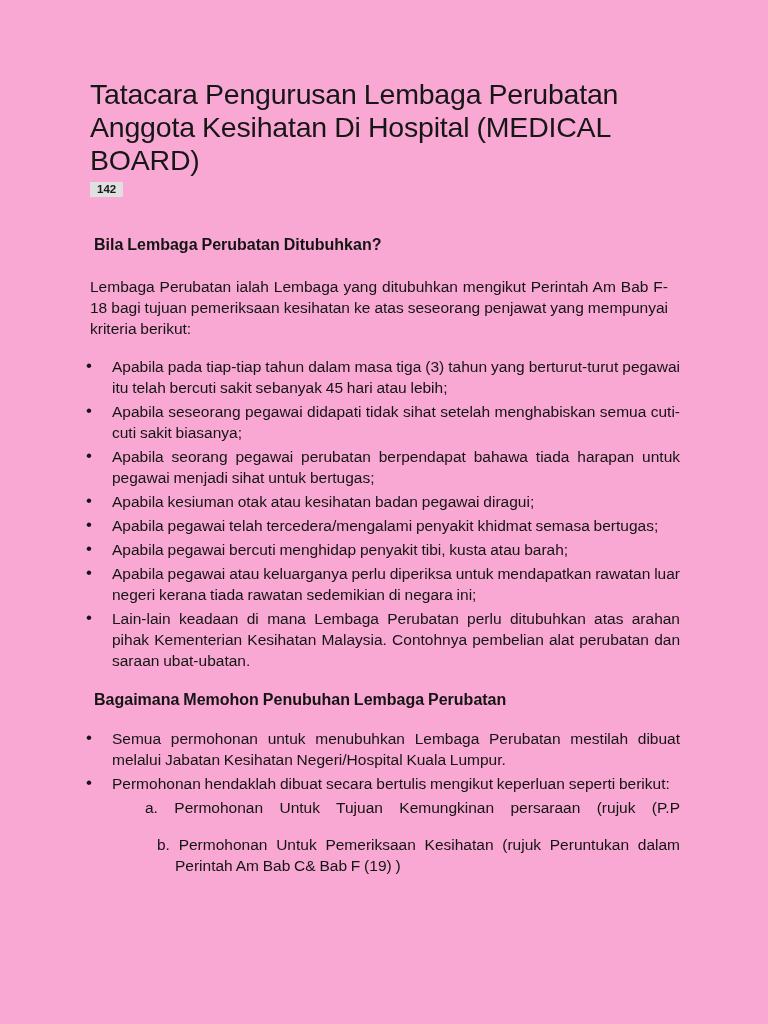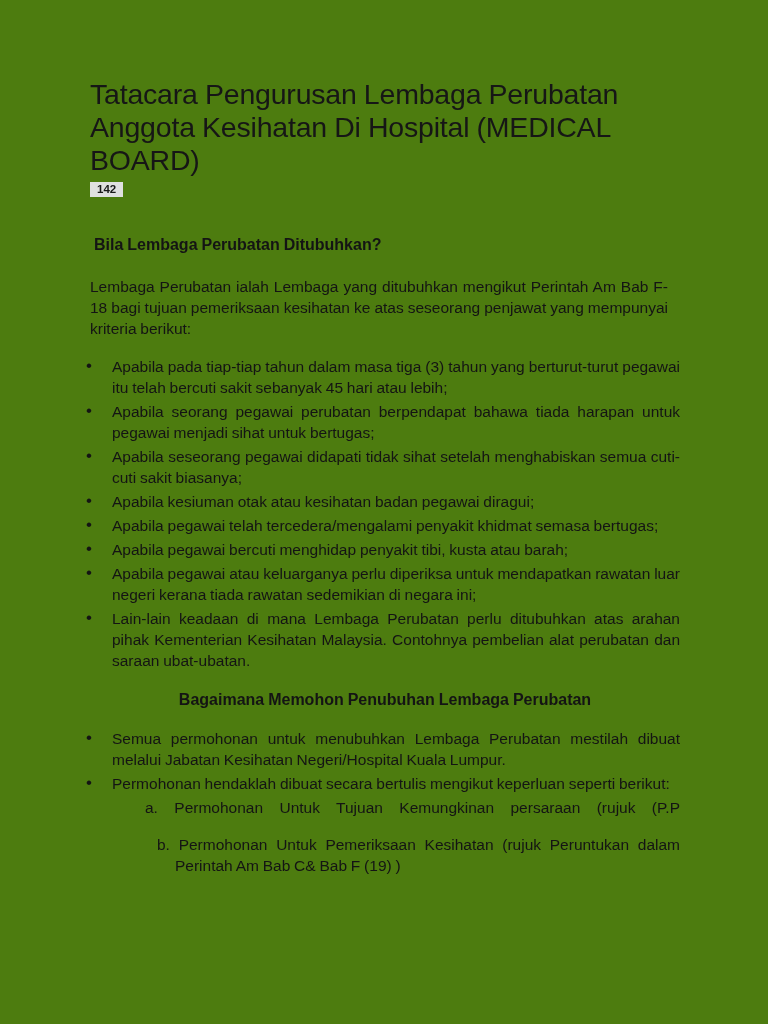--- a/index.html
+++ b/index.html
@@ -4,21 +4,21 @@
 <style>
   html, body {
     margin: 0;
     padding: 0;
     background: #ffffff;
   }
   .page {
     position: relative;
     width: 768px;
     height: 1024px;
-    background: #4d7c0f;
+    background: #f9a8d4;
     overflow: hidden;
     font-family: "Liberation Sans", sans-serif;
     color: #141414;
   }
   .content {
     position: absolute;
     left: 90px;
     top: 78px;
     width: 590px;
     font-size: 15.5px;
@@ -45,21 +45,21 @@
     color: #1a1a1a;
   }
   .sec-heading {
     margin: 4px;
     font-size: 16px;
     line-height: 20px;
     font-weight: 700;
     color: #141414;
   }
   .h1gap { margin-top: 37px; }
-  .h2gap { margin-top: 19px; text-align: center; }
+  .h2gap { margin-top: 19px; }
   .intro {
     margin: 21px 0 0 0;
     padding-right: 12px;
     text-align: justify;
   }
   ul.bullets {
     list-style: none;
     margin: 17px 0 0 -5px;
     padding: 0;
   }
@@ -98,22 +98,22 @@
     <h1 class="doc-title">Tatacara Pengurusan Lembaga Perubatan Anggota Kesihatan Di Hospital (MEDICAL BOARD)</h1>
 
     <span class="page-badge">142</span>
 
     <h2 class="sec-heading h1gap">Bila Lembaga Perubatan Ditubuhkan?</h2>
 
     <p class="intro">Lembaga Perubatan ialah Lembaga yang ditubuhkan mengikut Perintah Am Bab F-18 bagi tujuan pemeriksaan kesihatan ke atas seseorang penjawat yang mempunyai kriteria berikut:</p>
 
     <ul class="bullets">
       <li>Apabila pada tiap-tiap tahun dalam masa tiga (3) tahun yang berturut-turut pegawai itu telah bercuti sakit sebanyak 45 hari atau lebih;</li>
+      <li>Apabila seseorang pegawai didapati tidak sihat setelah menghabiskan semua cuti-cuti sakit biasanya;</li>
       <li>Apabila seorang pegawai perubatan berpendapat bahawa tiada harapan untuk pegawai menjadi sihat untuk bertugas;</li>
-      <li>Apabila seseorang pegawai didapati tidak sihat setelah menghabiskan semua cuti-cuti sakit biasanya;</li>
       <li>Apabila kesiuman otak atau kesihatan badan pegawai diragui;</li>
       <li>Apabila pegawai telah tercedera/mengalami penyakit khidmat semasa bertugas;</li>
       <li>Apabila pegawai bercuti menghidap penyakit tibi, kusta atau barah;</li>
       <li>Apabila pegawai atau keluarganya perlu diperiksa untuk mendapatkan rawatan luar negeri kerana tiada rawatan sedemikian di negara ini;</li>
       <li>Lain-lain keadaan di mana Lembaga Perubatan perlu ditubuhkan atas arahan pihak Kementerian Kesihatan Malaysia. Contohnya pembelian alat perubatan dan saraan ubat-ubatan.</li>
     </ul>
 
     <h2 class="sec-heading h2gap">Bagaimana Memohon Penubuhan Lembaga Perubatan</h2>
 
     <ul class="bullets second">

